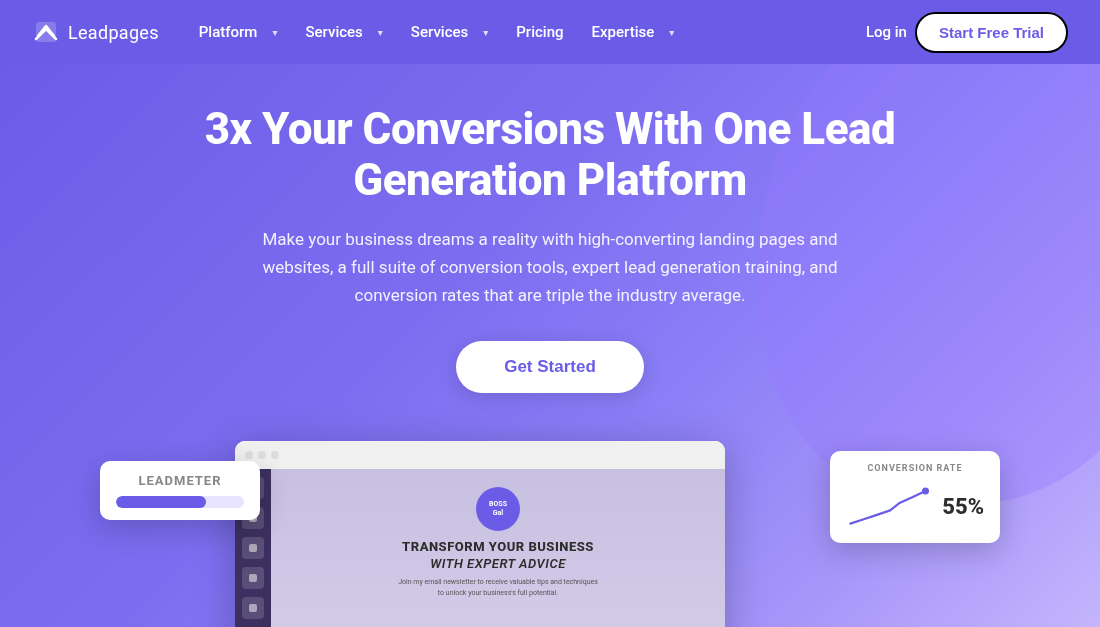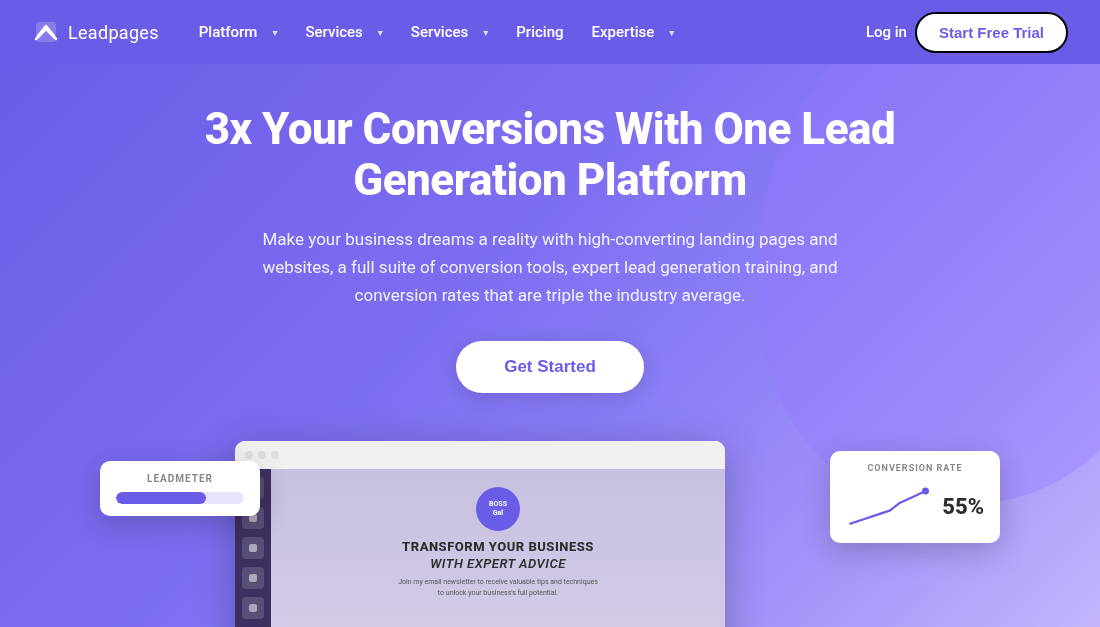--- a/index.html
+++ b/index.html
@@ -161,21 +161,21 @@
       left: 0;
       top: 20px;
       background: #fff;
       border-radius: 10px;
       padding: 12px 16px;
       box-shadow: 0 8px 30px rgba(0,0,0,0.2);
       width: 160px;
       z-index: 5;
     }
     .leadmeter-label {
-      font-size: 10px;
+      font-size: 13px;
       font-weight: 700;
       color: #888;
       letter-spacing: 1px;
       text-transform: uppercase;
       margin-bottom: 8px;
     }
     .leadmeter-bar-bg {
       width: 100%;
       height: 12px;
       background: #e8e4ff;

